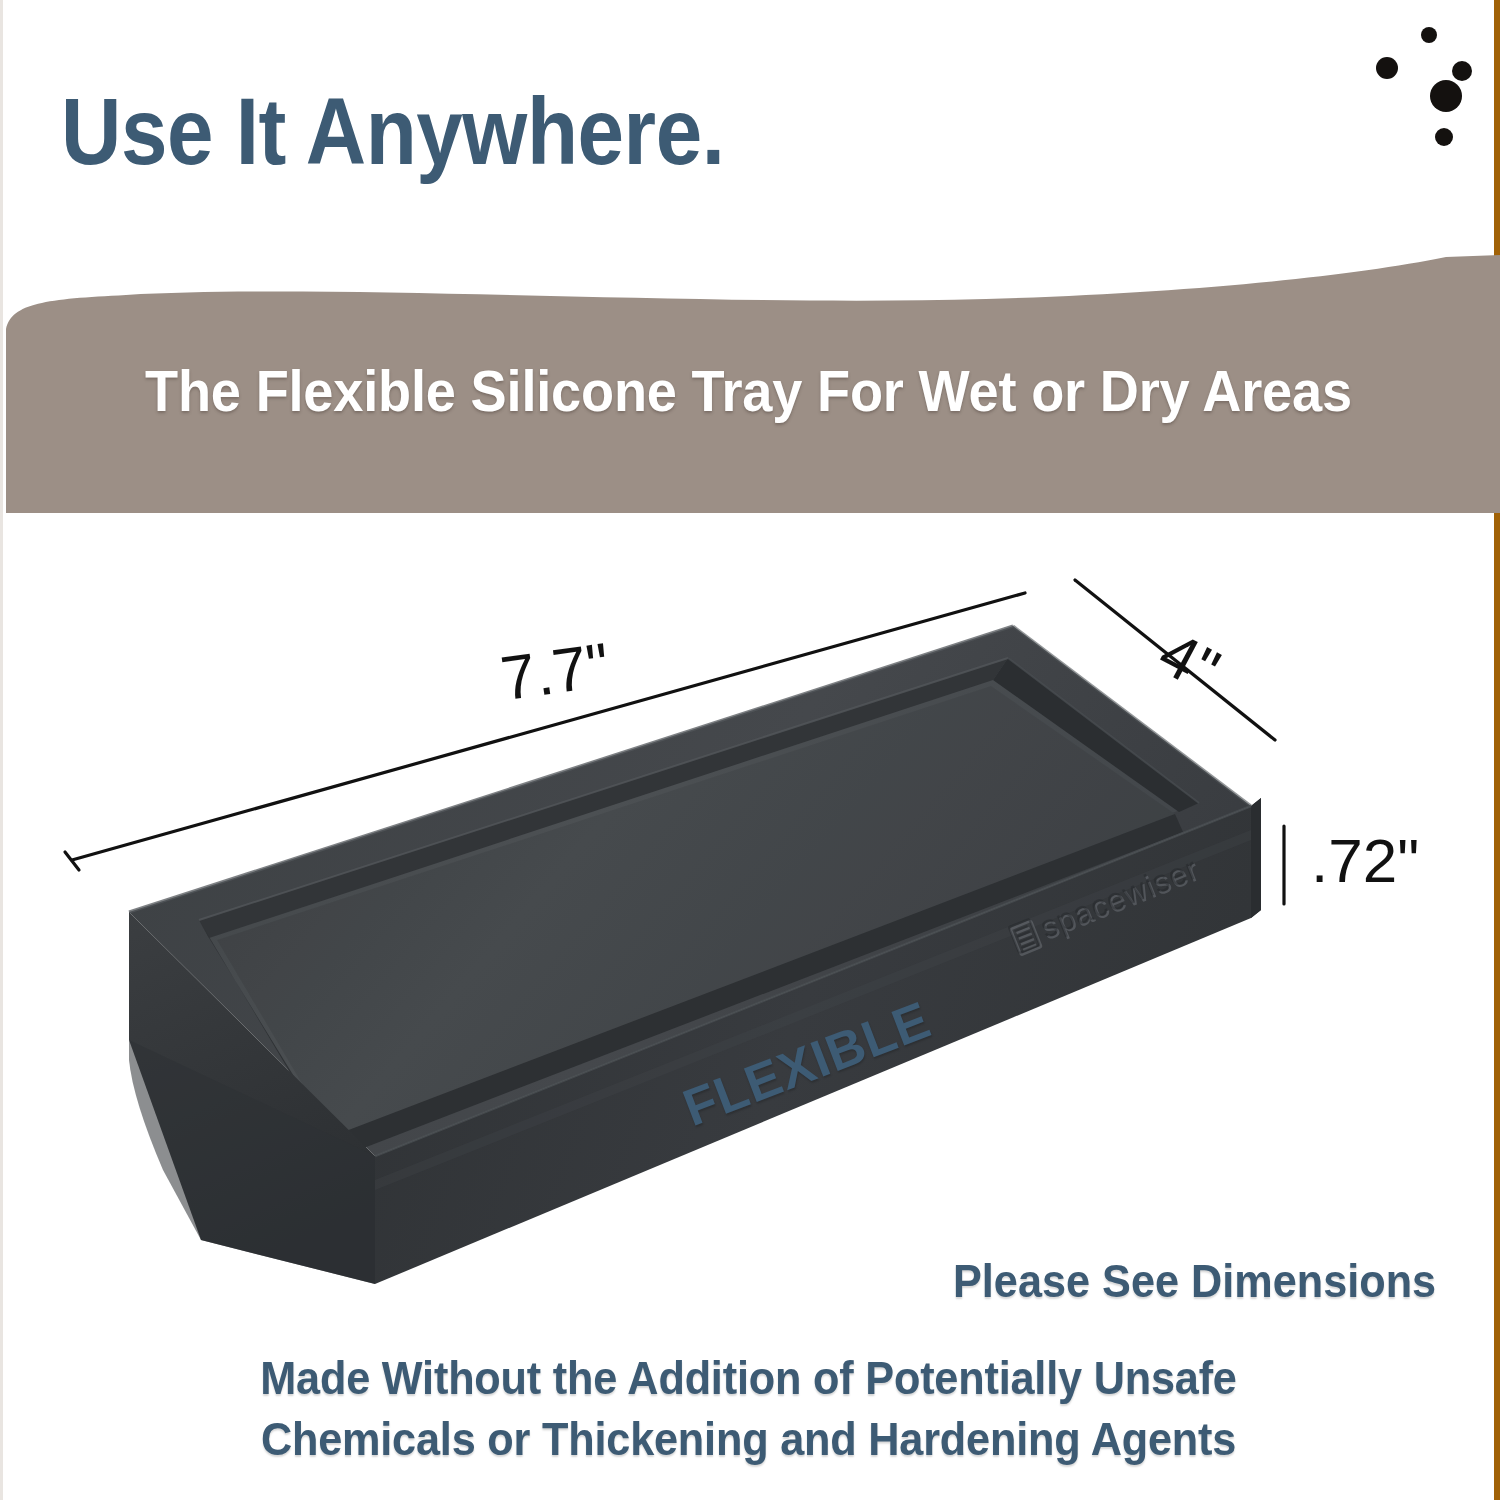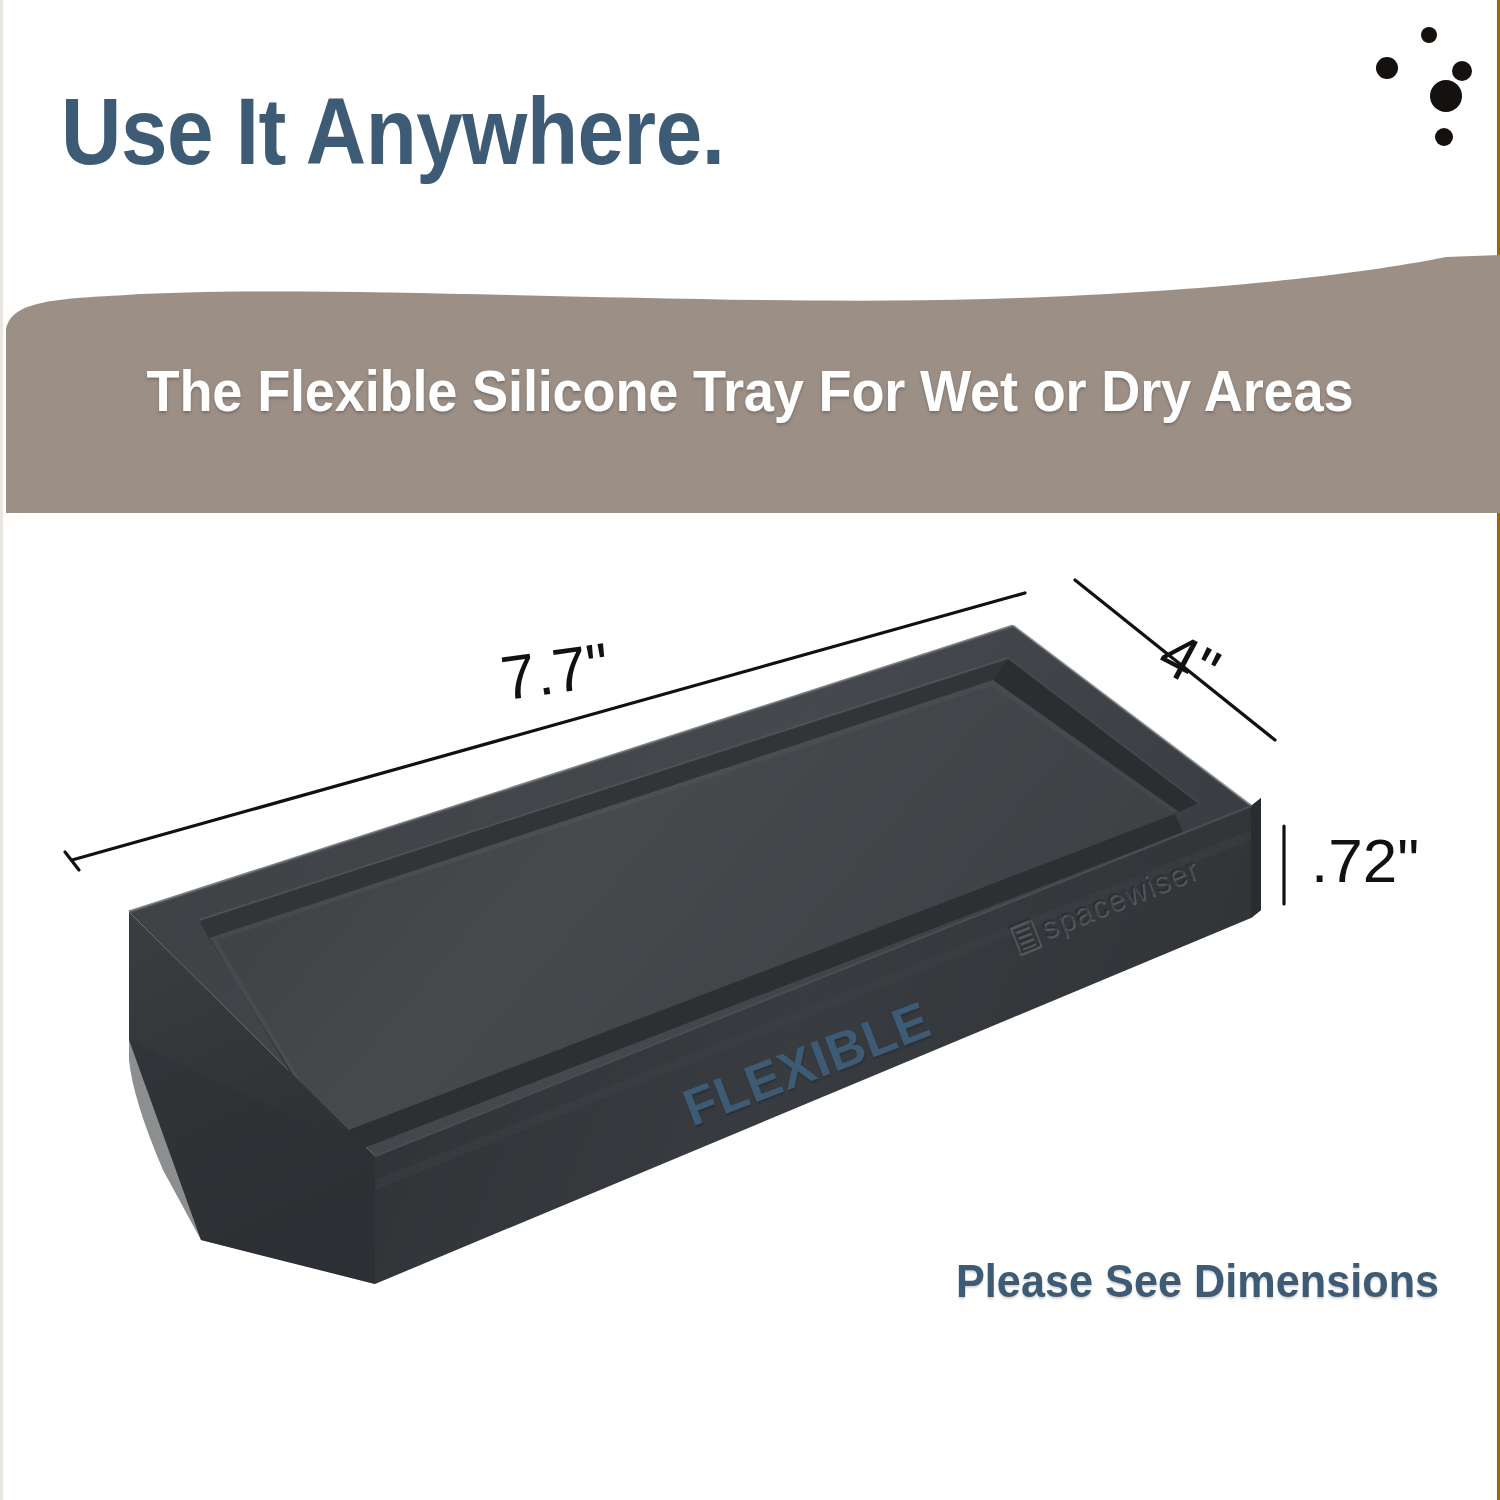--- a/index.html
+++ b/index.html
@@ -8,21 +8,21 @@
     font-family:"Liberation Sans", sans-serif;
     background:#ffffff;
     position:relative;
     overflow:hidden;
   }
   #stage {
     position:absolute; inset:0;
     width:1500px; height:1500px;
     background:#ffffff;
     border-left:3px solid #e9e5e1;
-    border-right:3px solid #a16207;
+    border-right:6px solid #a16207;
   }
 
   
   .headline {
     position:absolute;
     left:58px; top:84px;
     font-size:95px;
     line-height:1.0;
     font-weight:700;
     color:#3d5b74;
@@ -233,14 +233,18 @@
     </svg>
   </div>
 
   <div class="dim dim-len" style="color: rgb(17, 17, 17);">7.7"</div>
   <div class="dim dim-wid" style="color: rgb(17, 17, 17);">4"</div>
   <div class="dim dim-hgt" style="color: rgb(17, 17, 17);">.72"</div>
 
   <div class="flexible" style="color: rgb(61, 91, 116);">FLEXIBLE</div>
 
   <div class="see-dim" style="color: rgb(61, 91, 116);">Please See Dimensions</div>
+  <div class="madewith" style="color: rgb(61, 91, 116);">
+    <div>Made Without the Addition of Potentially Unsafe</div>
+    <div>Chemicals or Thickening and Hardening Agents</div>
+  </div>
 
 </div>
 
 </body></html>

